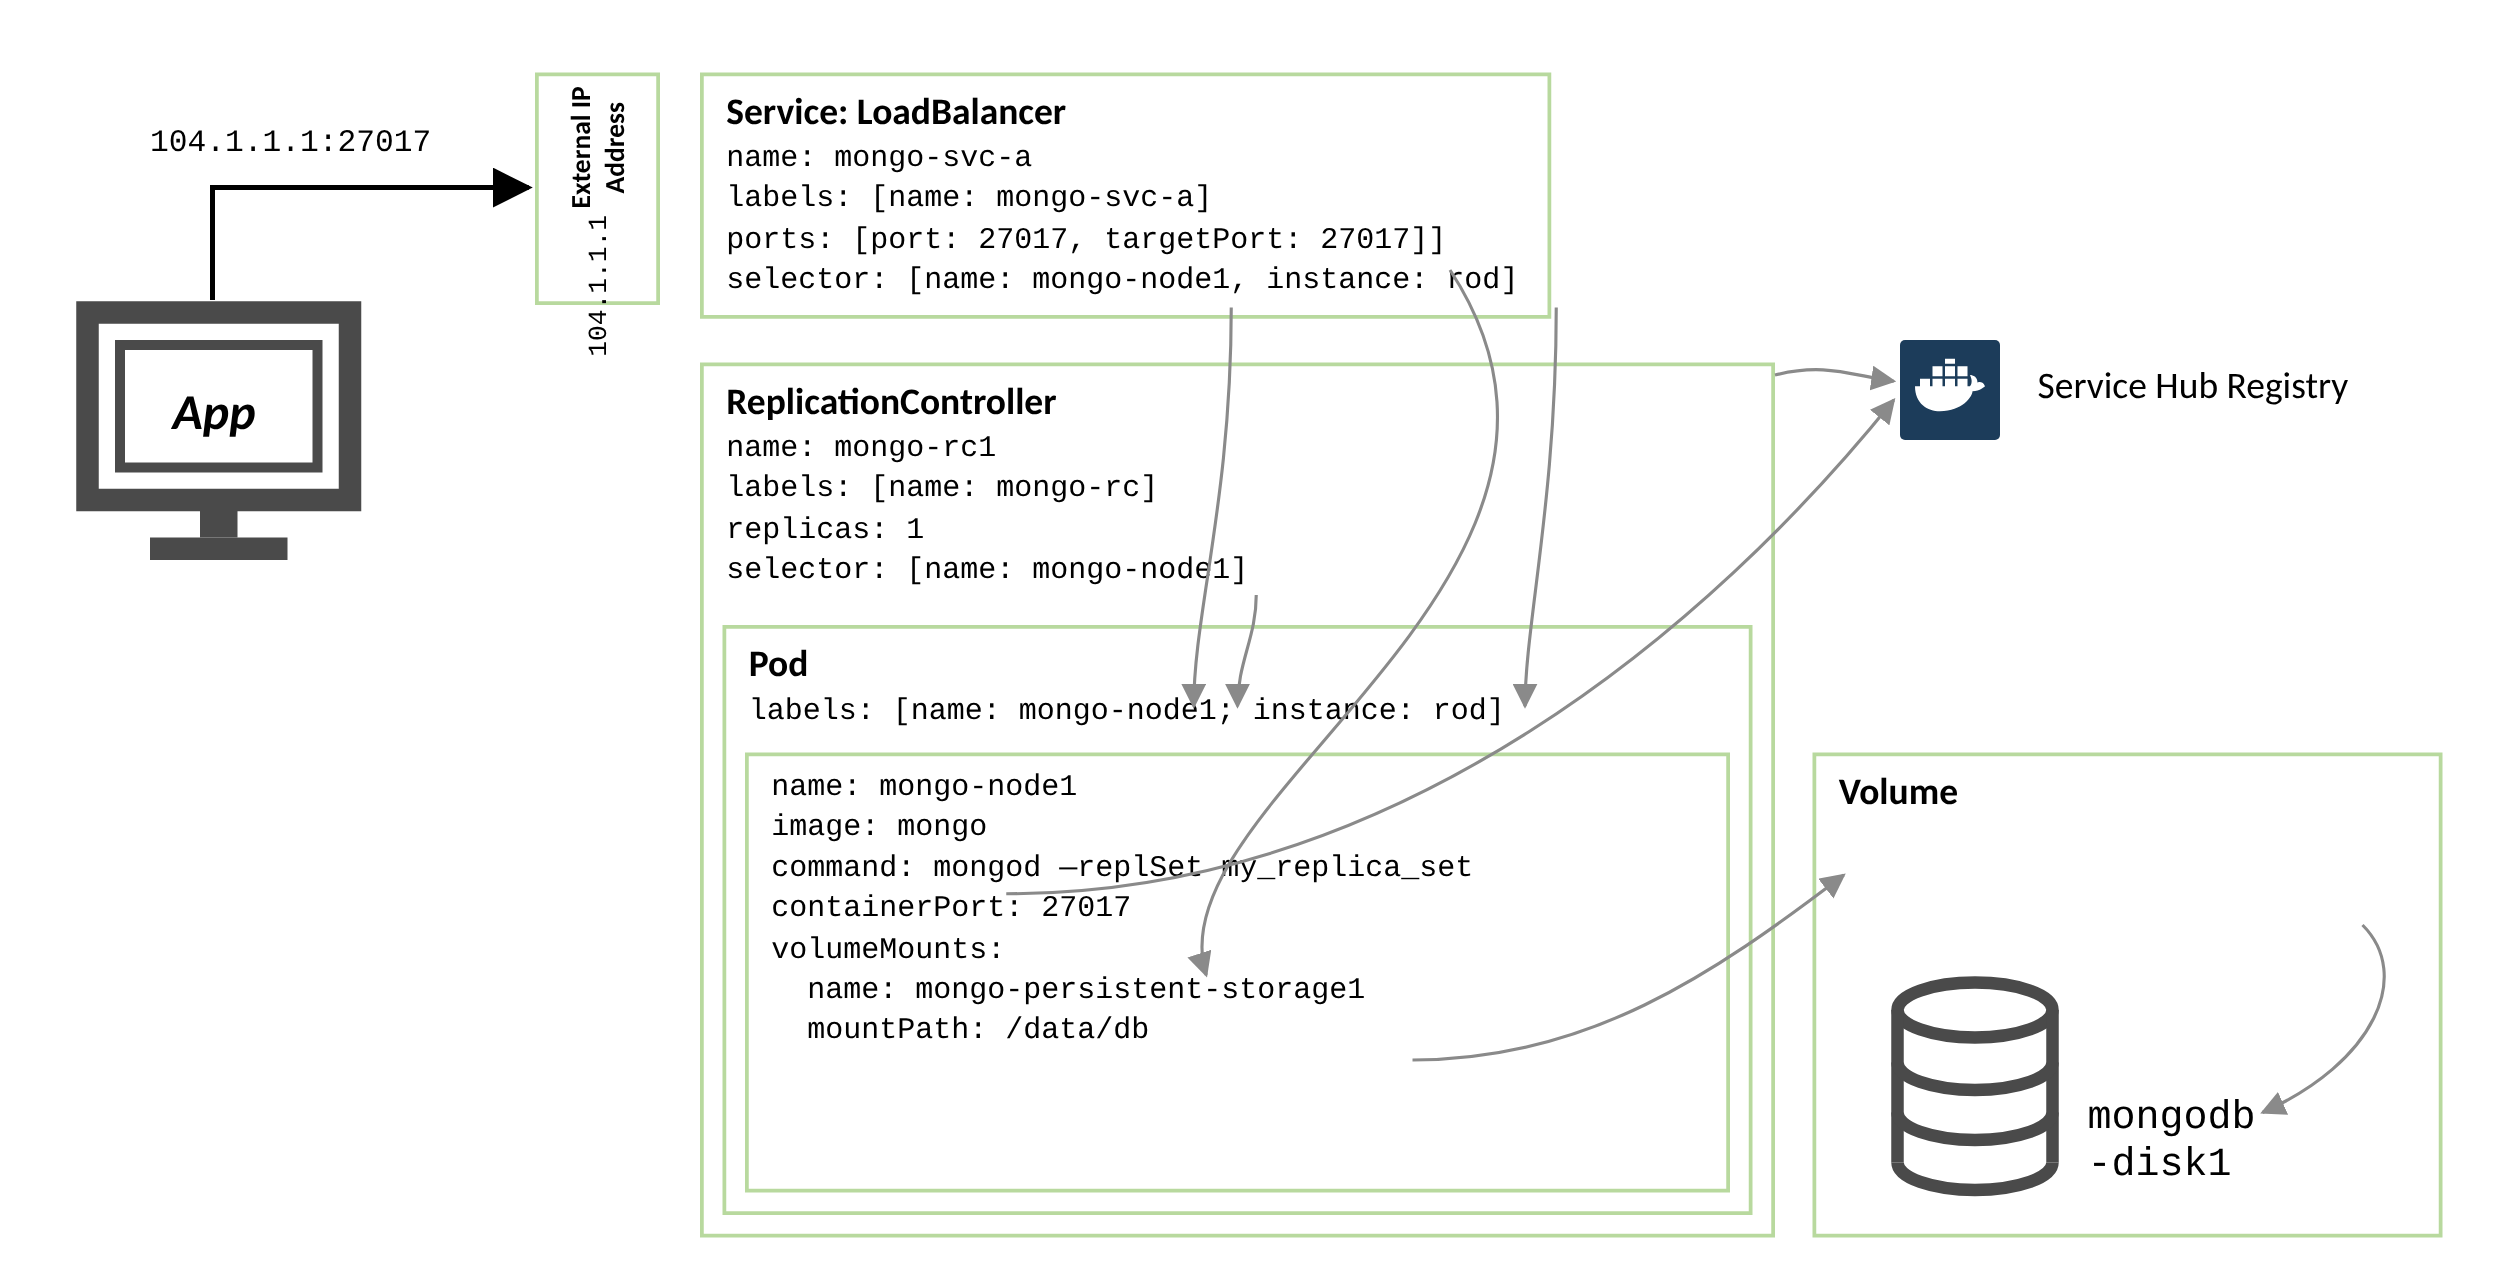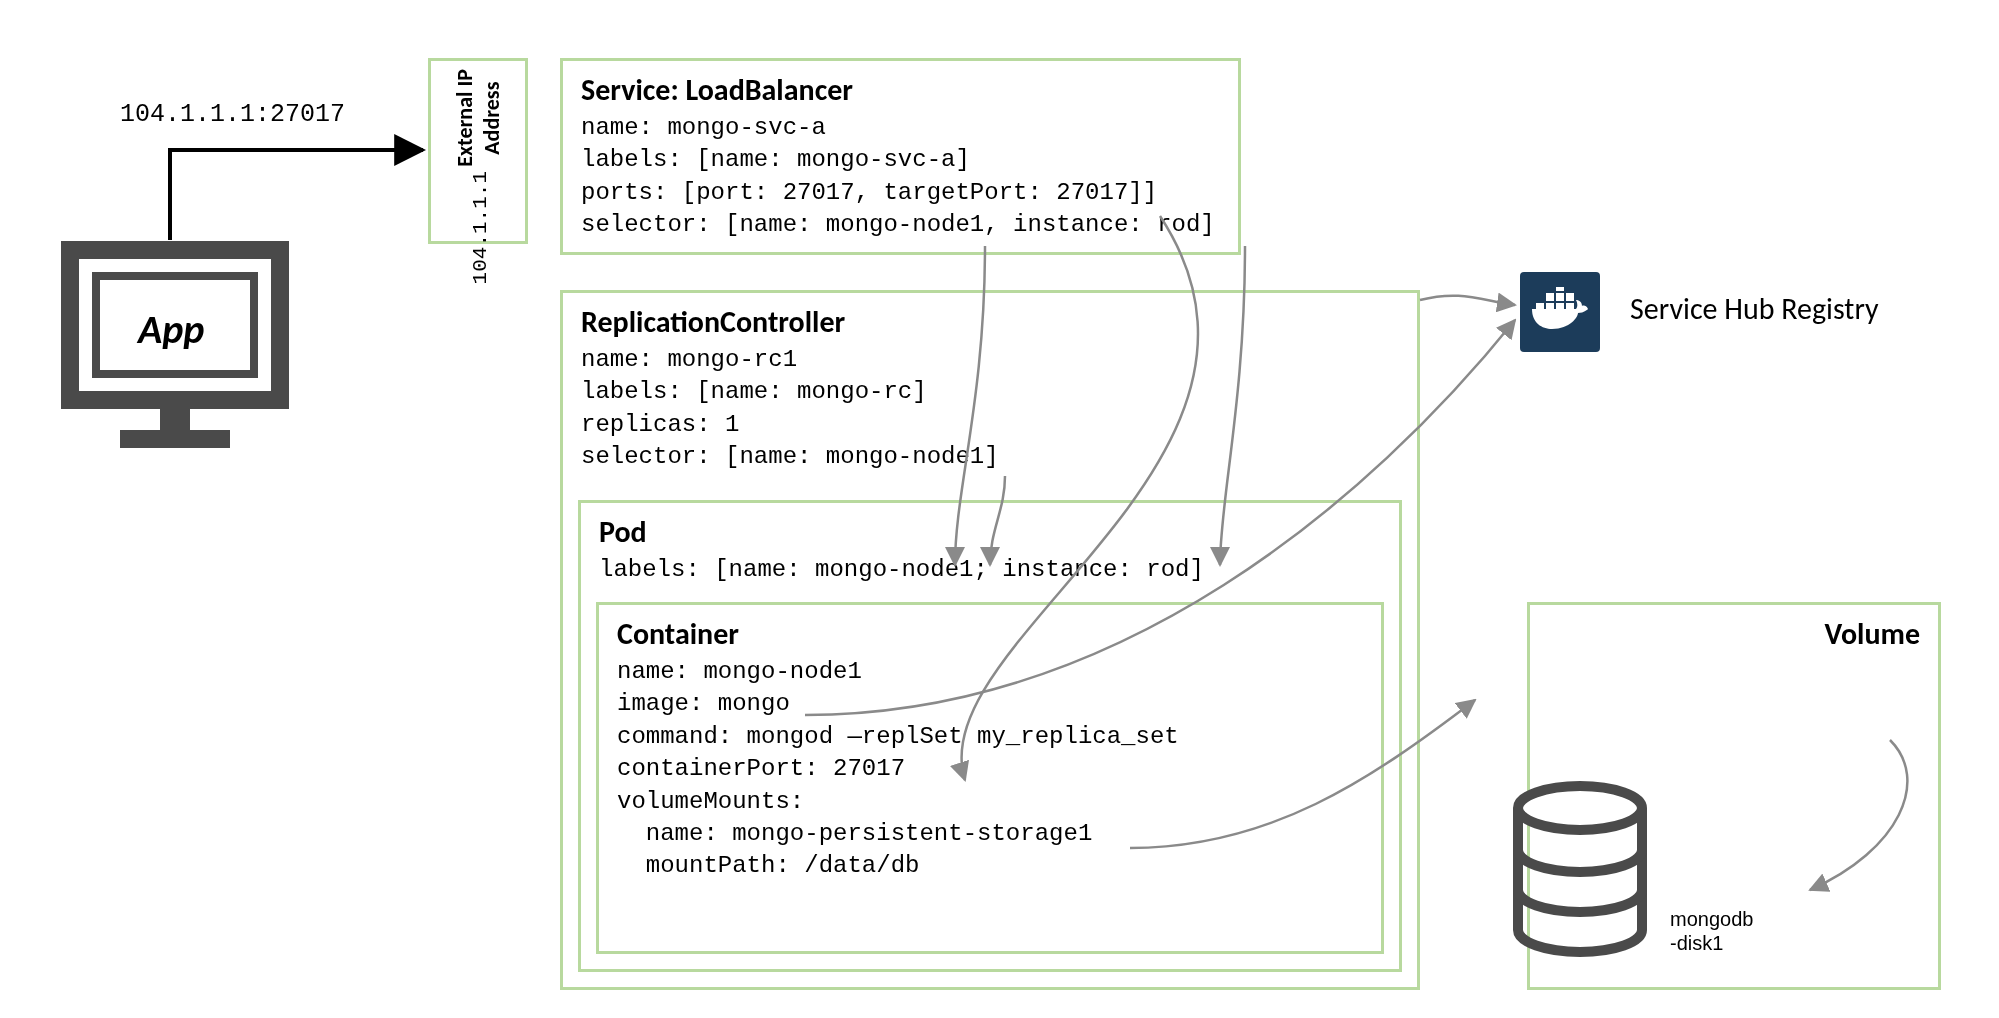--- a/index.html
+++ b/index.html
@@ -76,24 +76,23 @@
   .app-monitor {
     position: absolute;
   }
   .app-label {
     position: absolute;
     font-size: 40px;
     font-weight: bold;
   }
   .db-label {
     position: absolute;
-    font-family: Liberation Sans, sans-serif;
-    font-size: 20px;
+    font-family: Liberation Mono, monospace;
+    font-size: 32px;
     line-height: 1.2;
-    margin-top: 32px;
   }
   svg.overlay {
     position: absolute;
     left: 0; top: 0;
     width: 1959px;
     height: 978px;
     pointer-events: none;
   }
 </style>
 </head>
@@ -134,31 +133,30 @@
 replicas: 1
 selector: [name: mongo-node1]</div>
   </div>
 
   <div class="box" style="left:558px; top:480px; width:824px; height:472px;">
     <div class="title">Pod</div>
     <div class="mono">labels: [name: mongo-node1; instance: rod]</div>
   </div>
 
   <div class="box" style="left:576px; top:582px; width:788px; height:352px;">
-    <div class="title">Container</div>
     <div class="mono">name: mongo-node1
 image: mongo
 command: mongod —replSet my_replica_set
 containerPort: 27017
 volumeMounts:
   name: mongo-persistent-storage1
   mountPath: /data/db</div>
   </div>
 
-  <div class="box" style="left:1507px; top:582px; width:414px; height:388px;text-align:right;">
+  <div class="box" style="left:1430px; top:582px; width:504px; height:388px;">
     <div class="title">Volume</div>
   </div>
 
   <svg style="position:absolute; left:1485px; top:760px;" width="150" height="190">
     <ellipse cx="75" cy="28" rx="62" ry="22" fill="#fff" stroke="#4a4a4a" stroke-width="10"></ellipse>
     <path d="M13 28 L13 150" fill="none" stroke="#4a4a4a" stroke-width="10"></path>
     <path d="M137 28 L137 150" fill="none" stroke="#4a4a4a" stroke-width="10"></path>
     <path d="M13 70 A62 22 0 0 0 137 70" fill="none" stroke="#4a4a4a" stroke-width="10"></path>
     <path d="M13 110 A62 22 0 0 0 137 110" fill="none" stroke="#4a4a4a" stroke-width="10"></path>
     <path d="M13 150 A62 22 0 0 0 137 150" fill="none" stroke="#4a4a4a" stroke-width="10"></path>

